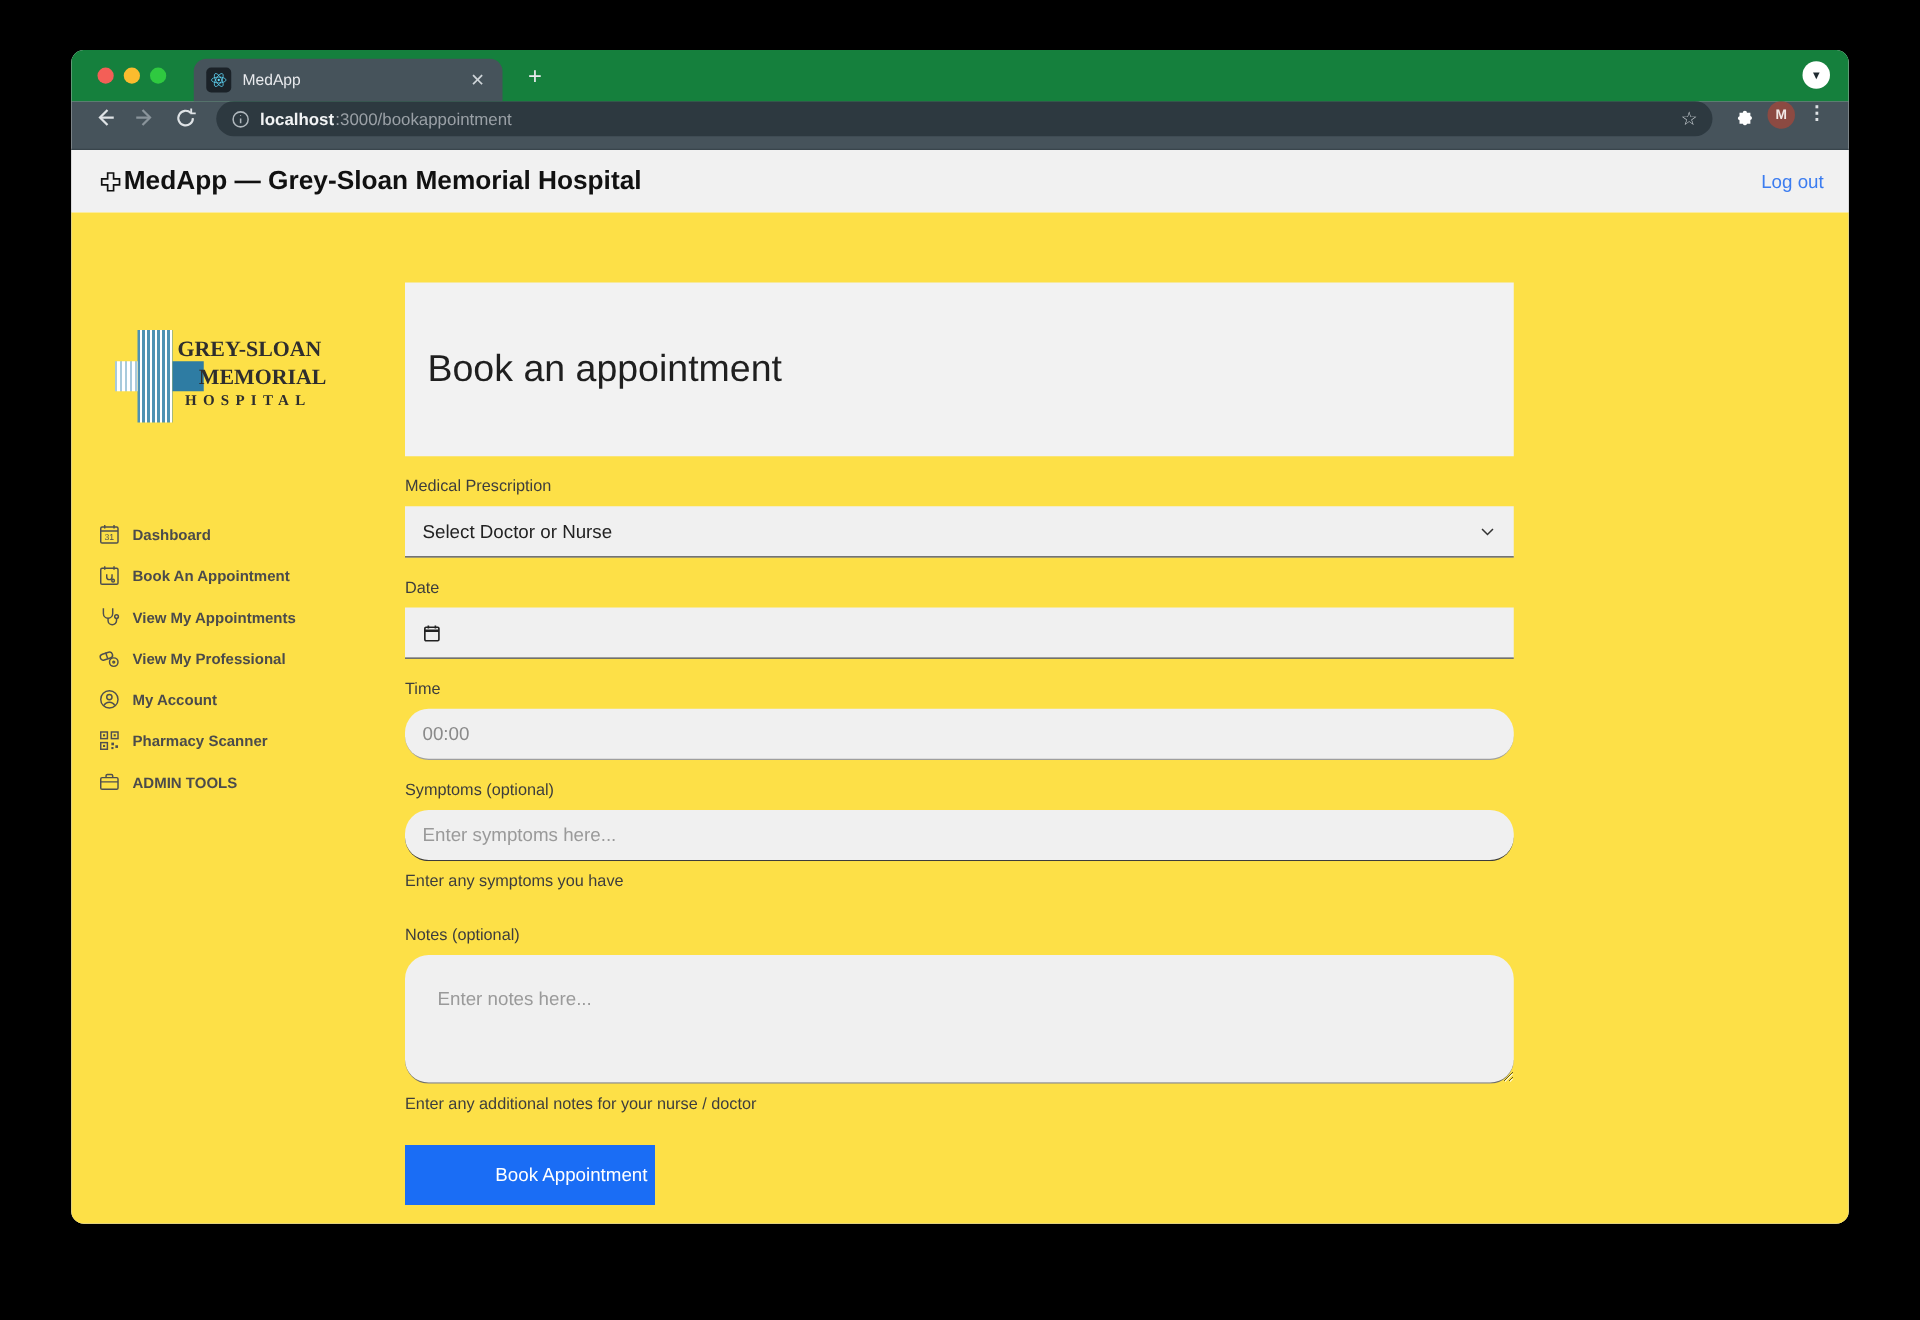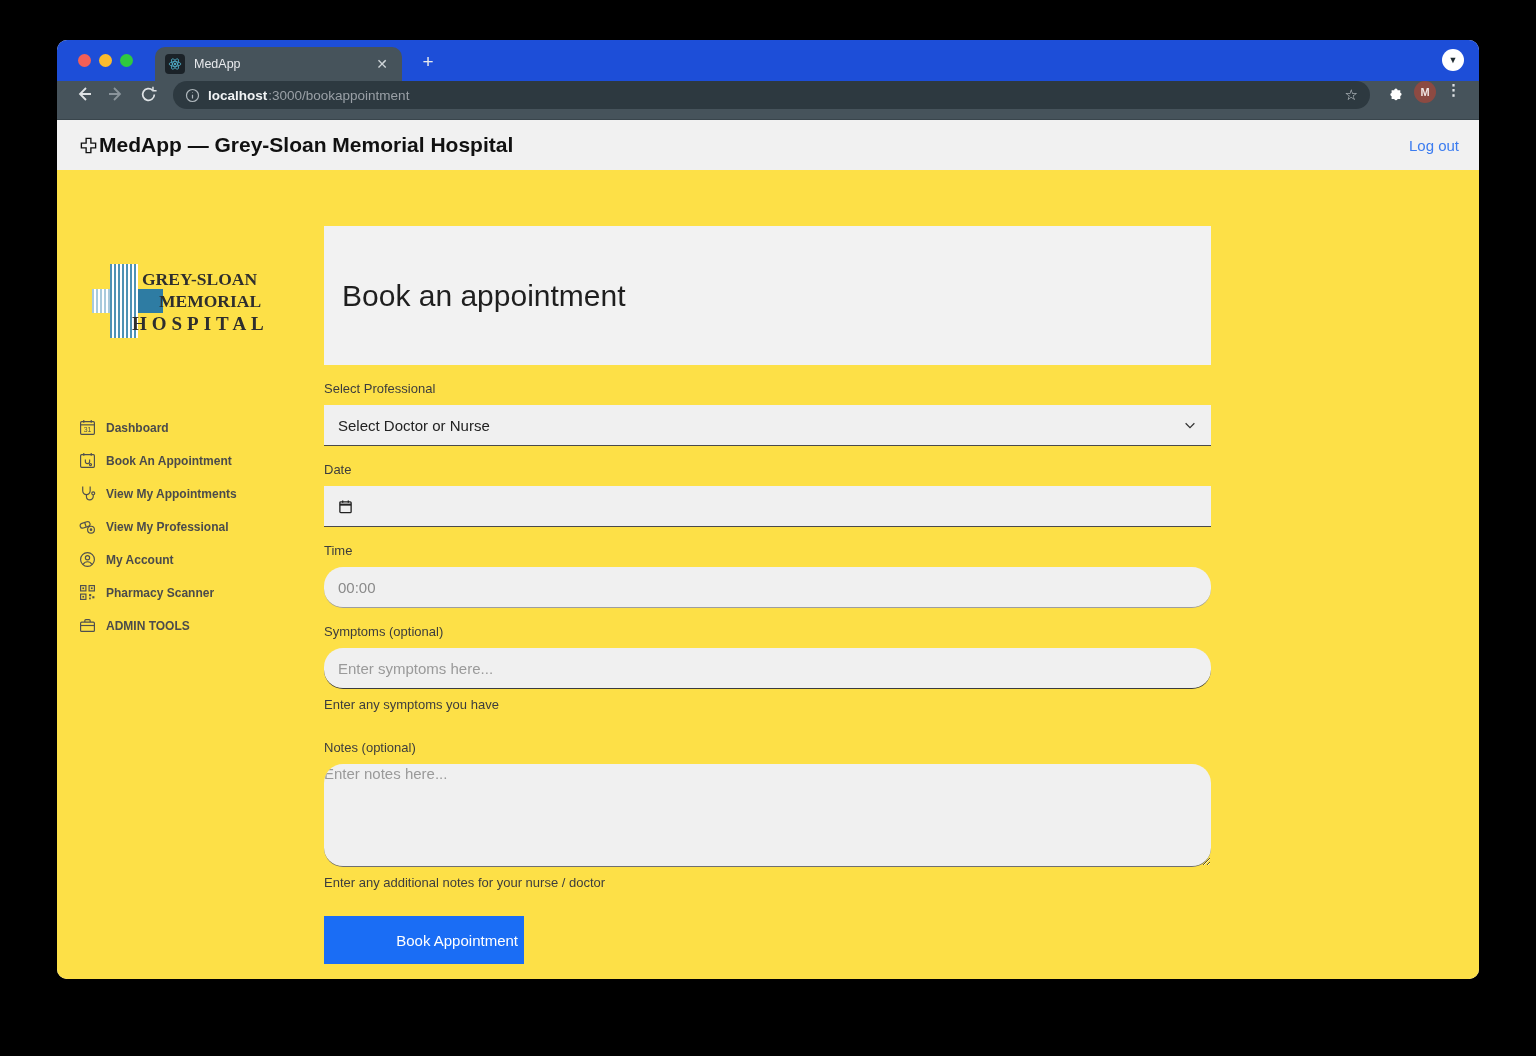--- a/index.html
+++ b/index.html
@@ -1,20 +1,20 @@
 <!DOCTYPE html>
 <html><head>
 <meta charset="utf-8">
 <style>
   html,body{margin:0;padding:0;background:#000;width:1536px;height:1056px;overflow:hidden;
     font-family:"Liberation Sans",sans-serif;}
   .window{position:absolute;left:57px;top:40px;width:1422px;height:939px;border-radius:10px;
     overflow:hidden;background:#fff;display:flex;flex-direction:column;}
   
-  .tabstrip{height:41px;background:#1d4ed8;position:relative;flex:none;}
+  .tabstrip{height:41px;background:#15803d;position:relative;flex:none;}
   .mac-dots{position:absolute;left:21px;top:14px;display:flex;gap:8px;}
   .dot{width:13px;height:13px;border-radius:50%;}
   .dot.red{background:#f35f57}.dot.yellow{background:#fbbc2e}.dot.green{background:#2fc940}
   .tab{position:absolute;left:98px;bottom:0;width:247px;height:34px;background:#46535b;
     border-radius:10px 10px 0 0;display:flex;align-items:center;padding:0 10px;box-sizing:border-box;}
   .favicon{width:20px;height:20px;border-radius:4px;background:#1b2228;display:flex;
     align-items:center;justify-content:center;flex:none;}
   .tab-title{color:#e8eaed;font-size:12.5px;margin-left:9px;flex:1;}
   .tab-close{color:#cfd5d9;font-size:14px;line-height:1;cursor:default;padding:2px 4px;}
   .newtab-btn{position:absolute;left:358px;top:8px;color:#e8eaed;font-size:19px;line-height:1;
@@ -45,21 +45,21 @@
   .logo{position:relative;margin:89px 0 0 35px;width:180px;height:82px;}
   .cross-v{position:absolute;left:18px;top:5px;width:28px;height:74px;
     background:repeating-linear-gradient(to right,#4e92b4 0 2px,#ffffff 2px 4px);}
   .cross-l{position:absolute;left:0;top:30px;width:18px;height:24px;
     background:repeating-linear-gradient(to right,#a8cadc 0 2px,#ffffff 2px 4px);}
   .cross-r{position:absolute;left:46px;top:30px;width:25px;height:24px;background:#2e7ca3;}
   .logo-text{position:absolute;left:0;top:0;width:100%;height:100%;
     font-family:"Liberation Serif",serif;color:#2e2e2e;font-weight:600;}
   .logo-l1{position:absolute;left:50px;top:10px;font-size:17.5px;}
   .logo-l2{position:absolute;left:67px;top:32px;font-size:17.5px;}
-  .logo-l3{position:absolute;left:40px;top:54px;font-size:19px;letter-spacing:5px;}
+  .logo-l3{position:absolute;left:56px;top:54px;font-size:12px;letter-spacing:5px;}
   .nav{list-style:none;margin:70px 0 0 22px;padding:0;}
   .nav li{display:flex;align-items:center;gap:10px;height:33px;cursor:pointer;}
   .nav .ico{width:17px;height:17px;flex:none;display:flex;align-items:center;justify-content:center;}
   .nav .lbl{font-size:12px;font-weight:700;color:#4b4b4b;}
   
   .main{width:887px;flex:none;}
   .panel{margin-top:56px;height:139px;background:#f2f2f2;display:flex;align-items:center;}
   .panel h1{font-size:30px;font-weight:400;color:#1f1f1f;margin:0 0 0 18px;}
   .fgroup{margin-top:16px;}
   .fgroup:first-of-type{margin-top:31px;}
@@ -68,21 +68,21 @@
     box-sizing:border-box;display:flex;align-items:center;padding:0 14px;font-size:15px;color:#222;}
   input.field,textarea.field{outline:none;font-family:"Liberation Sans",sans-serif;border-radius:19px;}
   .select-field{justify-content:space-between;cursor:pointer;}
   .b-dark{border-bottom-color:#4a4a4a;}
   .b-light{border-bottom-color:#9e9e9e;}
   .b-darker{border-bottom-color:#3c3c3c;}
   input.date::placeholder{color:#333;}
   input.time::placeholder{color:#8a8a8a;}
   input.ph-gray::placeholder,textarea.ph-gray::placeholder{color:#9a9a9a;}
   .helper{font-size:13px;color:#3d3d3d;margin-top:8px;}
-  .notes-area{height:103px;resize:vertical;padding:0;display:block;line-height:1.3;}
+  .notes-area{height:103px;resize:vertical;padding:26px;display:block;line-height:1.3;}
   .notes-group{margin-top:28px;}
   .submit{margin-top:26px;width:200px;height:48px;background:#1a6df5;color:#fff;border:none;
     font-size:15px;font-family:"Liberation Sans",sans-serif;cursor:pointer;text-align:right;}
   svg{display:block;}
 </style>
 </head>
 <body>
 
 <div class="window">
 
@@ -254,21 +254,21 @@
         </li>
       </ul>
     </aside>
 
     <main class="main">
       <div class="panel">
         <h1>Book an appointment</h1>
       </div>
 
       <div class="fgroup">
-        <div class="flabel">Select Professional</div>
+        <div class="flabel">Medical Prescription</div>
         <div class="field select-field b-dark">
           <span>Select Doctor or Nurse</span>
           <svg width="14" height="14" viewBox="0 0 16 16" stroke="#333" stroke-width="1.4" fill="none">
             <polyline points="3,6 8,11 13,6"></polyline>
           </svg>
         </div>
       </div>
 
       <div class="fgroup">
         <div class="flabel">Date</div>

